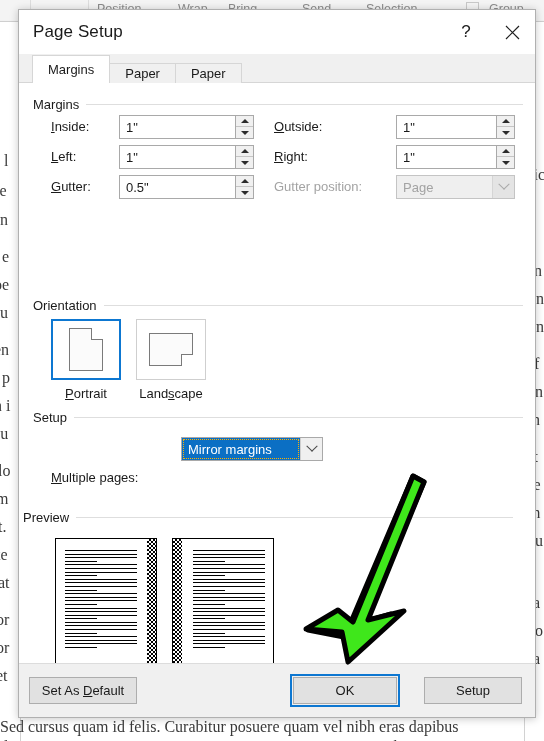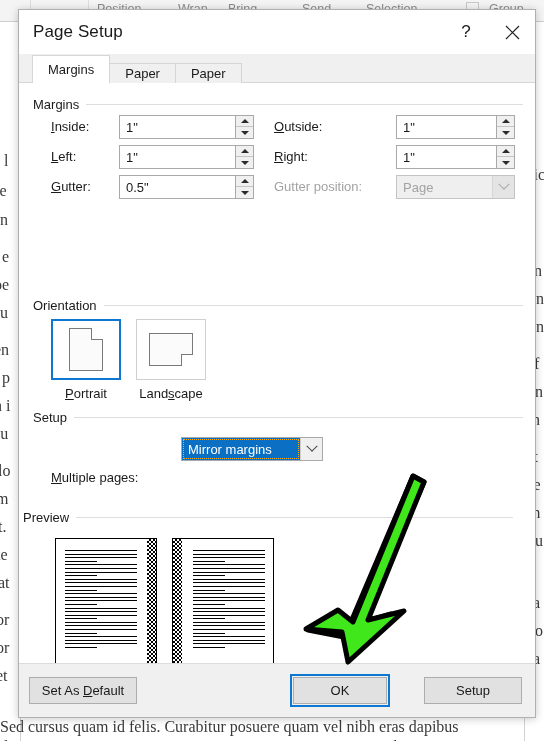--- a/index.html
+++ b/index.html
@@ -468,21 +468,21 @@
       <div class="carrow">
           <span class="chev-dn"></span>
         </div>
     </div>
   </div>
 
   <div class="dlg-footer">
     <div class="btn" style="left:10px; top:13px; width:108px;">
       <span>Set As <span class="u">D</span>efault</span>
     </div>
-    <div class="btn focus" style="left:274px; top:13px; width:94px;">OK</div>
+    <div class="btn focus" style="left:274px; top:13px; width:104px;">OK</div>
     <div class="btn" style="left:405px; top:13px; width:98px;">Setup</div>
   </div>
 </div>
 
 <svg id="arrow" viewBox="0 0 150 236">
   <path d="M117 4 L128 10 L68 150 L95 142 L55 186 L48 165 L12 158 L43 141 L55 150 Z" fill="#3FE71B" stroke="#000000" stroke-width="5" stroke-linejoin="round"></path>
   <path d="M117 4 L128 10 L72 148 L108 139 L52 190 L46 160 L10 157 L42 138 L57 150 Z" fill="#3FE71B" stroke="#000000" stroke-width="5" stroke-linejoin="round"></path>
 </svg>
 
 </body></html>

